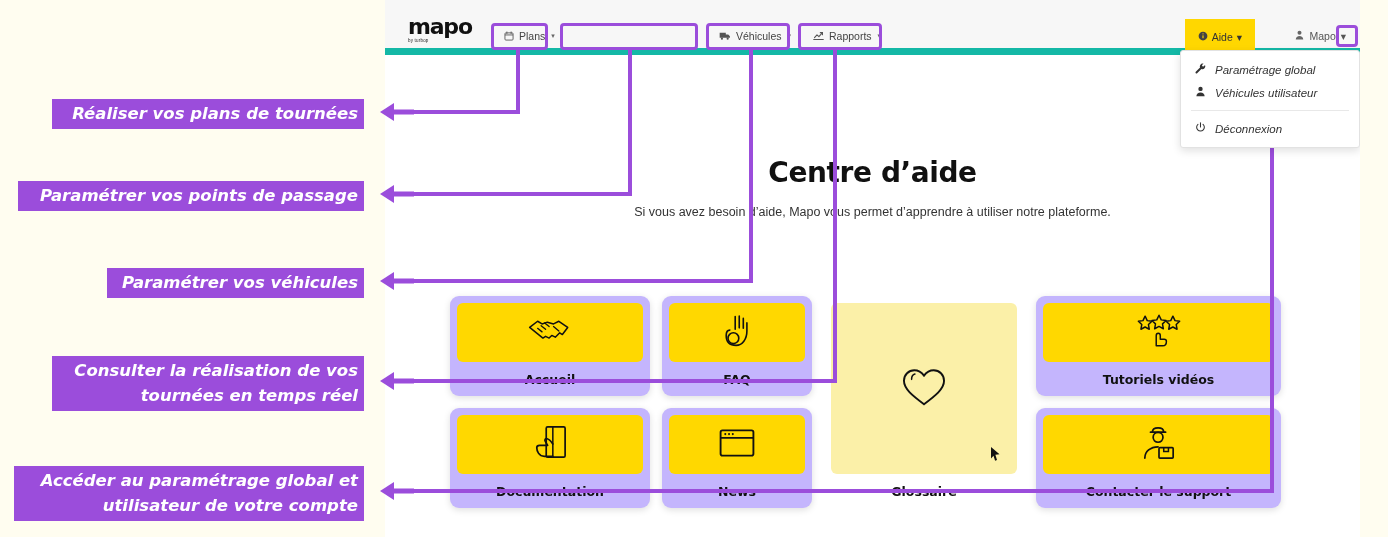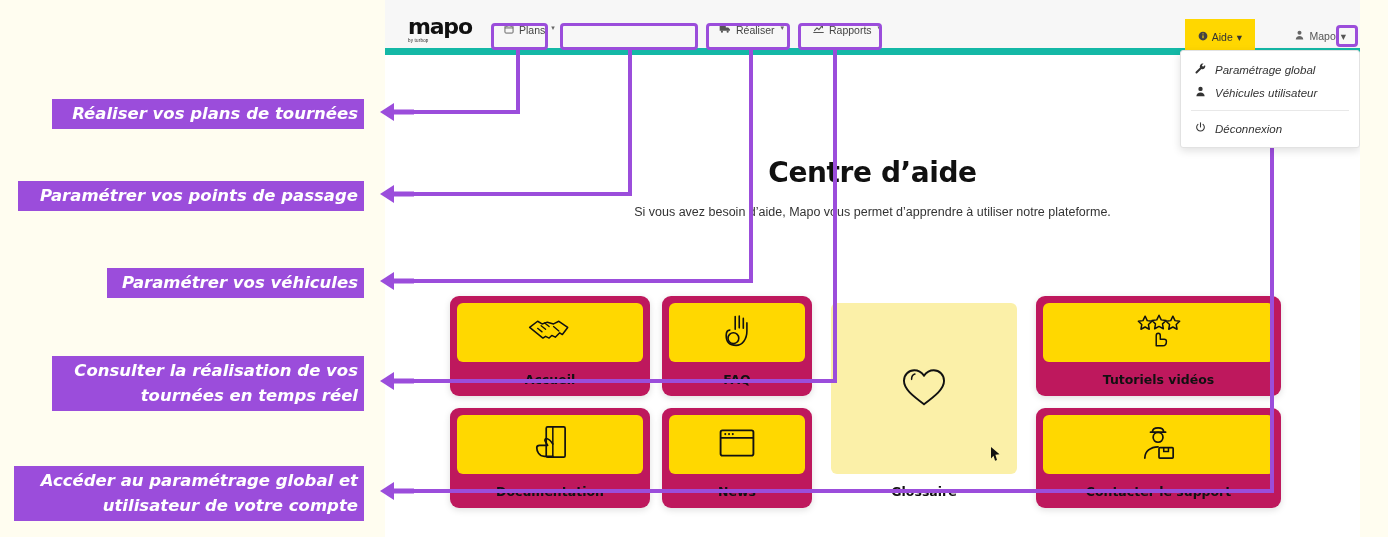--- a/index.html
+++ b/index.html
@@ -29,22 +29,22 @@
     font-family:"DejaVu Sans", sans-serif;
     font-size:22px; font-weight:700; letter-spacing:-1.2px; line-height:21px;
   }
   #logo .logo-sub{
     font-size:4.5px; letter-spacing:0.2px; color:#222; line-height:6px;
     margin-top:1px;
   }
 
   .navbtn{
     position:absolute; top:24px; height:24px;
-    display:flex; align-items:flex-start; gap:5px;
-    padding:0 7px;
+    display:flex; align-items:center; gap:5px;
+    padding:8px 7px;
     font-size:10.5px; color:#444; white-space:nowrap;
     background:transparent; border:none; cursor:pointer;
     font-family:"Liberation Sans", sans-serif;
   }
   .navbtn .caret{ font-size:7px; color:#666; margin-left:1px; }
   .navbtn .nicon{ display:inline-flex; }
 
   
   .hl-box{
     position:absolute; border:3px solid #9b4ddb; border-radius:4px;
@@ -91,21 +91,21 @@
   }
 
   #card-grid{
     position:absolute; left:65px; top:296px; width:865px; height:220px;
     display:grid;
     grid-template-columns:200px 150px 200px 245px;
     grid-template-rows:100px 100px;
     gap:12px 12px;
   }
   .card{
-    background:#be185d; border-radius:9px;
+    background:#c4b5fd; border-radius:9px;
     box-shadow:0 2px 7px rgba(0,0,0,.13);
     padding:7px 7px 0 7px;
     display:flex; flex-direction:column; cursor:pointer;
   }
   .card .tile{
     background:#ffd800; border-radius:6px;
     flex:1; display:flex; align-items:center; justify-content:center;
   }
   .card .clabel{
     height:34px; display:flex; align-items:center; justify-content:center;
@@ -156,21 +156,21 @@
 
 
     <div class="navbtn" style="left:327px;">
       <span class="nicon">
         <svg width="12" height="10" viewBox="0 0 18 14">
             <path d="M1 2.2h9.2v7.3H1zM10.2 4.6h3.6l2.6 2.6v2.3h-6.2z" fill="#555"></path>
             <circle cx="4.4" cy="11" r="1.6" fill="#555"></circle>
             <circle cx="13" cy="11" r="1.6" fill="#555"></circle>
           </svg>
       </span>
-      <span>Réaliser</span>
+      <span>Véhicules</span>
       <span class="caret">▾</span>
     </div>
 
     <div class="navbtn" style="left:421px;">
       <span class="nicon">
         <svg width="11" height="10" viewBox="0 0 16 14">
             <path d="M1 12.2h14" stroke="#555" stroke-width="1.5" stroke-linecap="round"></path>
             <path d="M2.2 9.3l3.6-4 2.8 2.5 4.8-5.4" fill="none" stroke="#555" stroke-width="1.6" stroke-linecap="round" stroke-linejoin="round"></path>
             <path d="M10.6 2.1h3.2v3.1" fill="none" stroke="#555" stroke-width="1.5" stroke-linecap="round"></path>
           </svg>

